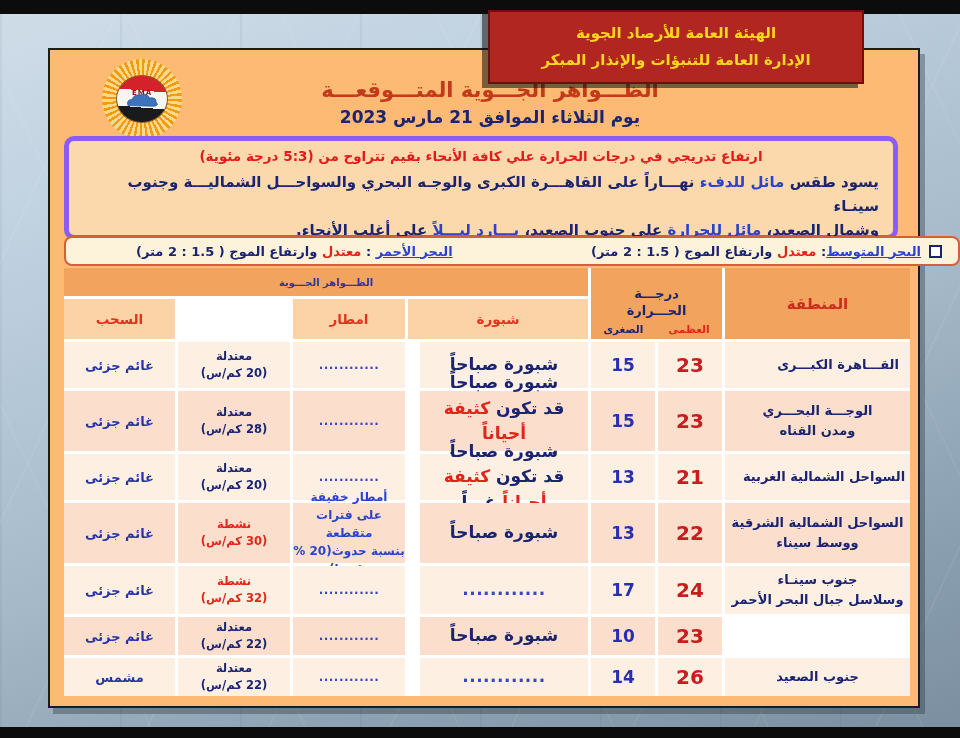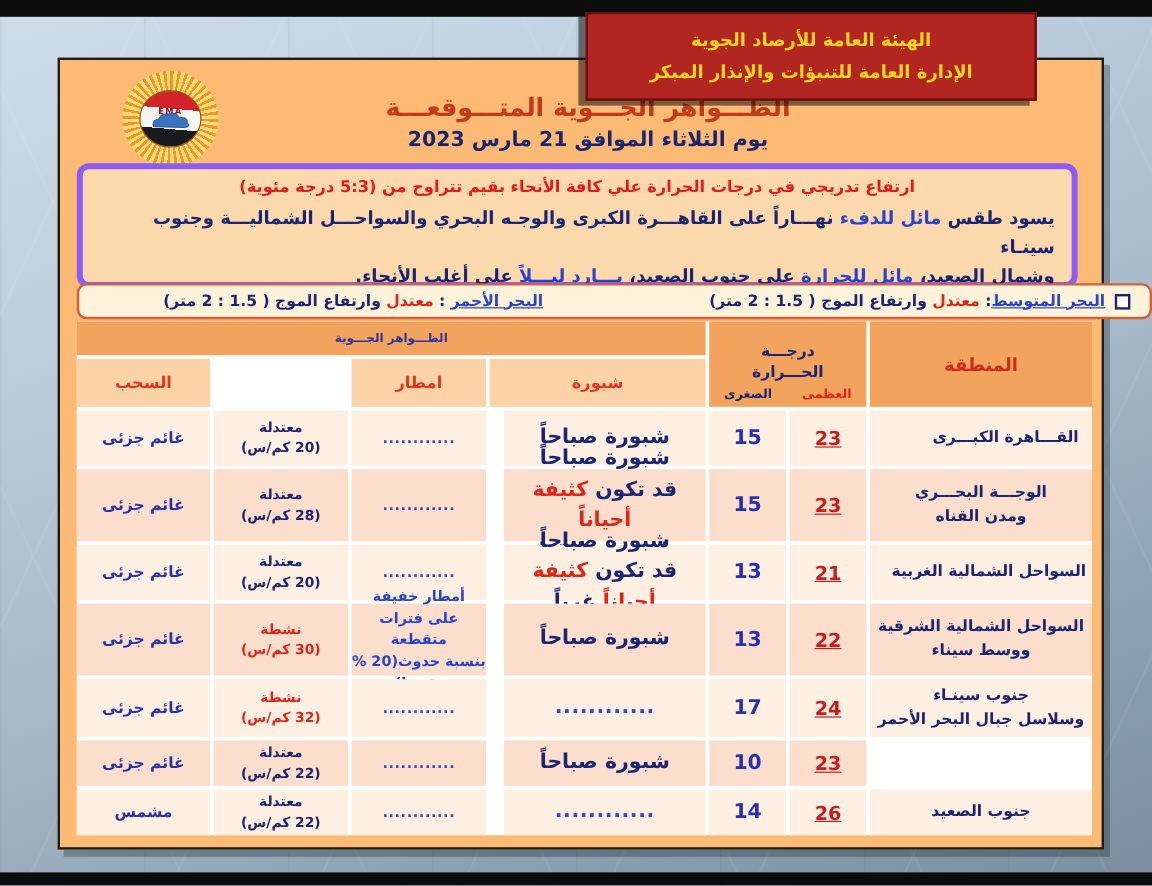--- a/index.html
+++ b/index.html
@@ -99,21 +99,21 @@
   .h-phen{grid-column:4/8;grid-row:1;background:var(--hdr,#f2a45f);color:#2a36a0;font-size:10px;}
   .sub{grid-row:2;background:var(--subhdr,#fbd3a6);color:#e2341c;font-size:13.5px;}
 
   .cell{
     display:flex;flex-direction:column;align-items:center;justify-content:center;
     text-align:center;direction:rtl;
   }
   .row-odd{background:var(--rowa,#fdf0e2);}
   .row-even{background:var(--rowb,#fbdfcc);}
   .region{color:var(--navy,#1b2470);font-size:13px;line-height:1.55;}
-  .num-max{color:#c81d1d;font-size:16px;text-decoration:underline;}
+  .num-max{color:#c81d1d;font-size:20px;}
   .num-min{color:#2630b0;font-size:17px;}
   .fog{color:var(--navy,#1b2470);font-size:17px;line-height:1.5;margin-left:12px;}
   .rain{color:var(--navy,#1b2470);font-size:12px;line-height:1.5;}
   .wind{color:var(--navy,#1b2470);font-size:11.5px;line-height:1.5;}
   .clouds{color:#2733a8;font-size:13px;}
 
   .c-red{color:#e02418;}
   .c-blue{color:#2a43cc;}
   .c-rain{color:#2a43cc;}
   .c-dots{color:#3946c6;letter-spacing:0.5px;}

